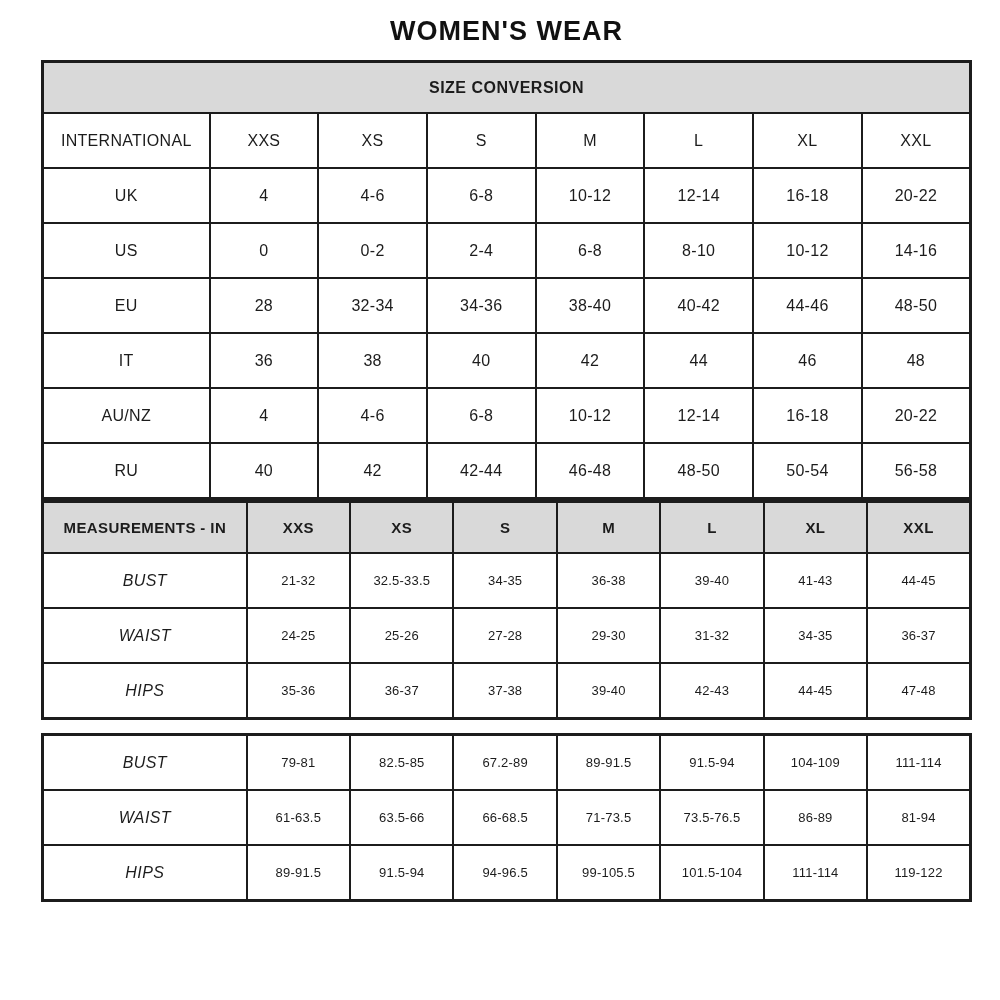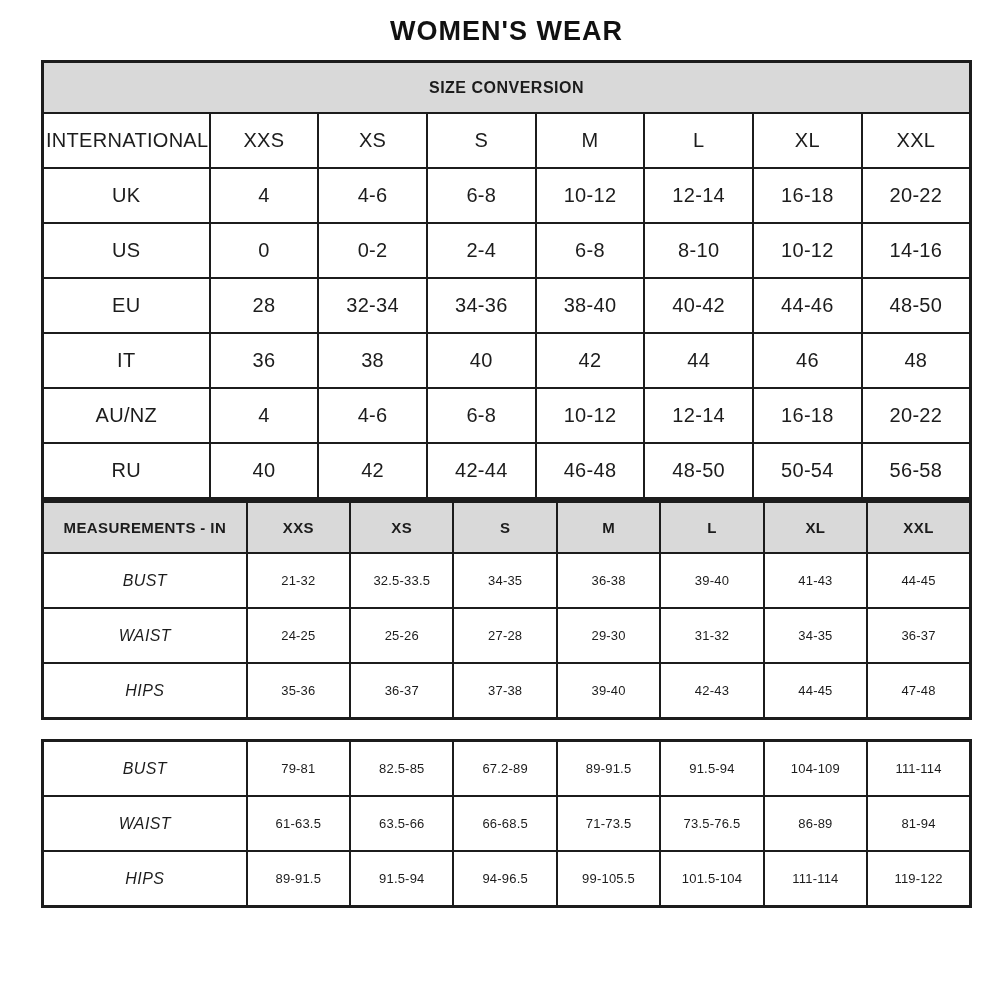--- a/index.html
+++ b/index.html
@@ -46,28 +46,28 @@
   .tbl-conversion .hdr-band {
     height: 49px;
     background: #d9d9d9;
     font-weight: 700;
     font-size: 16px;
     letter-spacing: 0.5px;
   }
   .tbl-conversion td.cell,
   .tbl-conversion td.lbl {
     height: 53px;
-    font-size: 20px;
+    font-size: 16px;
     font-weight: 400;
     letter-spacing: 0.3px;
   }
   .tbl-conversion col.c-label { width: 18%; }
 
   
-  .tbl-meas { margin-bottom: 19px; }
+  .tbl-meas { margin-bottom: 13px; }
   .tbl-meas th {
     height: 49px;
     background: #d9d9d9;
     font-weight: 700;
     font-size: 15px;
     letter-spacing: 0.4px;
   }
   .tbl-meas td.cell {
     height: 53px;
     font-size: 13px;

